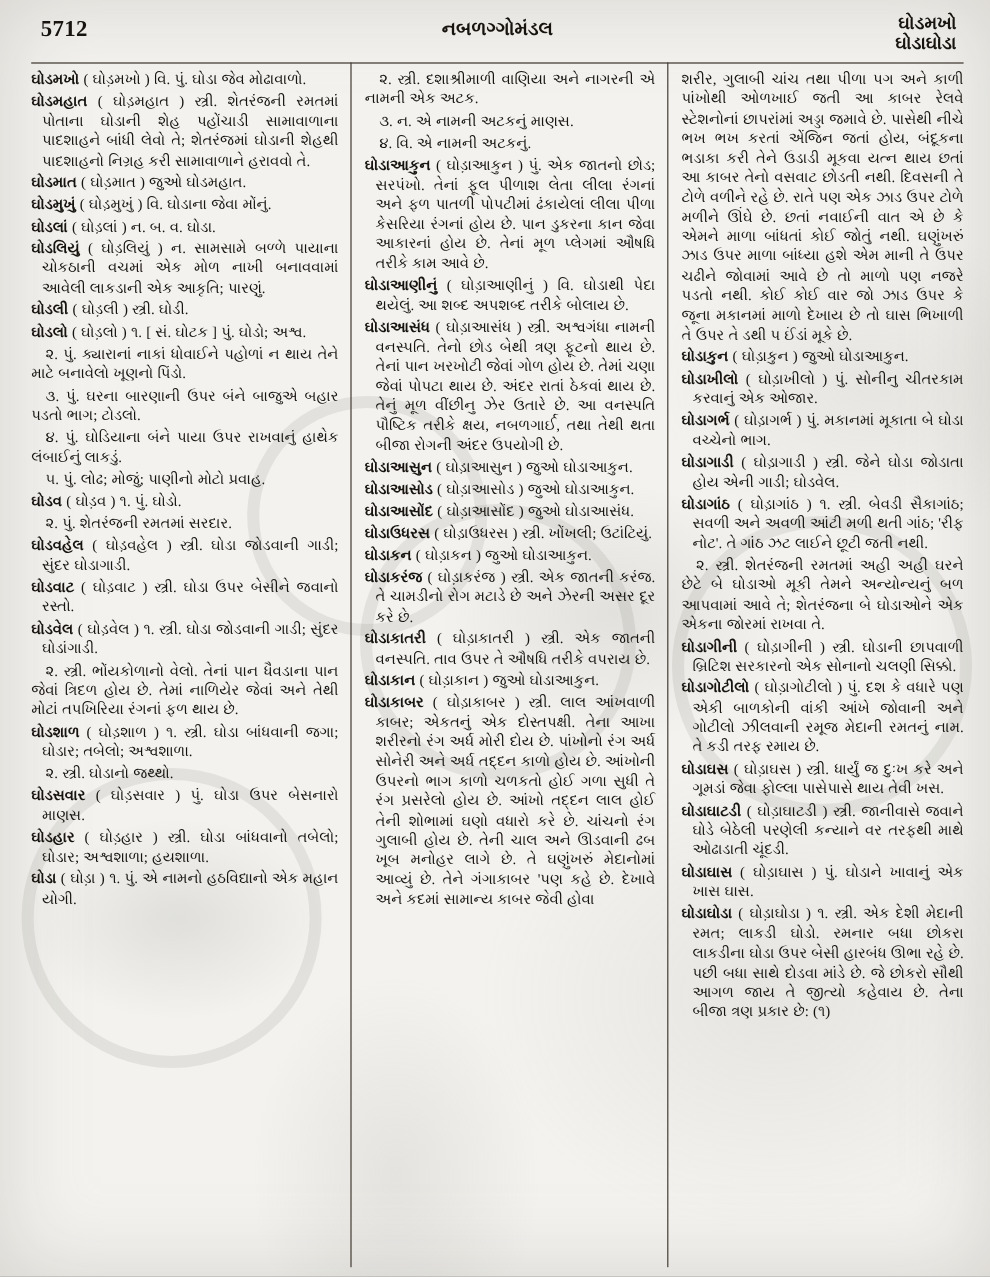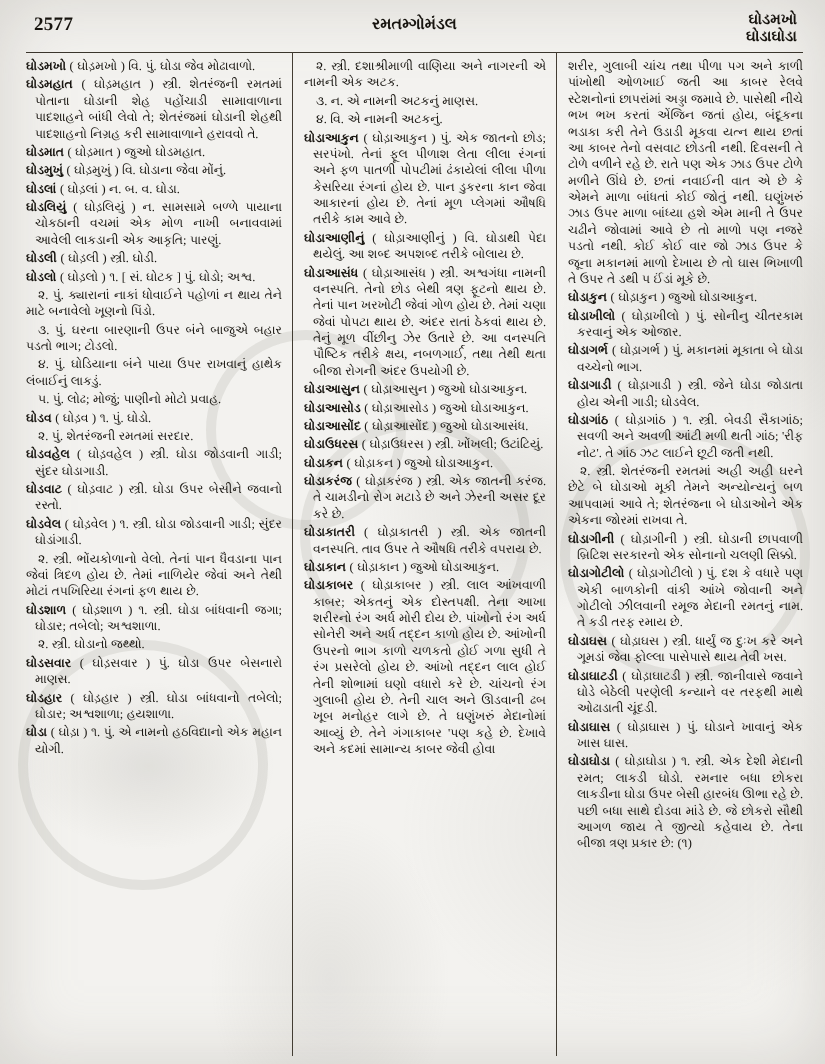--- a/index.html
+++ b/index.html
@@ -149,22 +149,22 @@
 <body>
 
 <div id="page">
 
   <div class="ghost-ring" style="left:18px;  top:640px;  width:230px; height:230px;"></div>
   <div class="ghost-ring" style="left:300px; top:420px;  width:210px; height:210px;"></div>
   <div class="ghost-ring" style="left:560px; top:430px;  width:230px; height:230px;"></div>
   <div class="ghost-ring" style="left:206px; top:330px;  width:180px; height:180px;"></div>
 
   <div id="running-head">
-    <div class="head-left">2577</div>
-    <div class="head-center">રમતમ્ગોમંડલ</div>
+    <div class="head-left">5712</div>
+    <div class="head-center">નબળગ્ગોમંડલ</div>
     <div class="head-right">
       <div>ઘોડમખો</div>
       <div>ઘોડાઘોડા</div>
     </div>
   </div>
 
   <div id="rule-top"></div>
   <div class="col-rule" id="rule-a"></div>
   <div class="col-rule" id="rule-b"></div>
 

